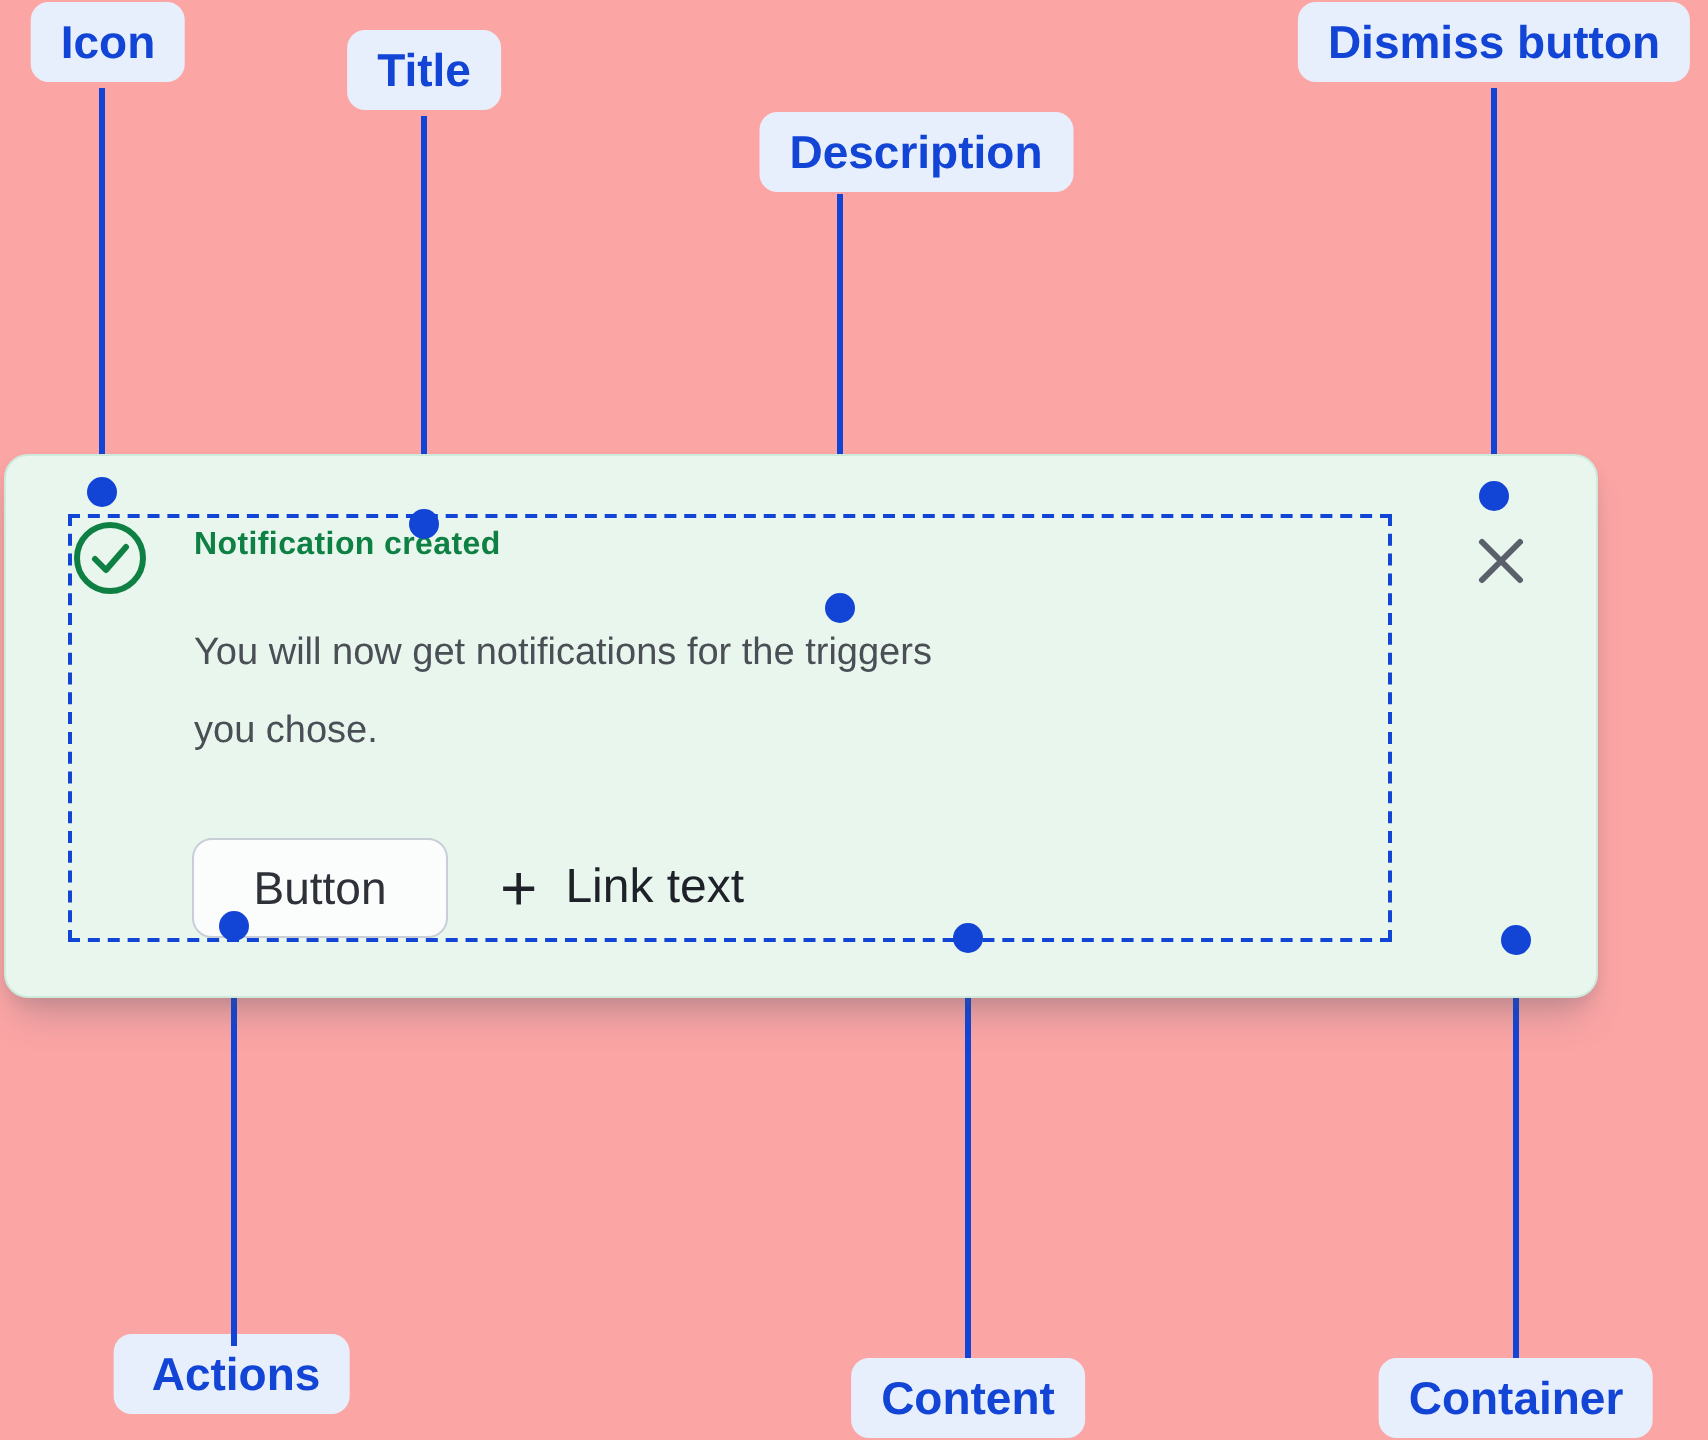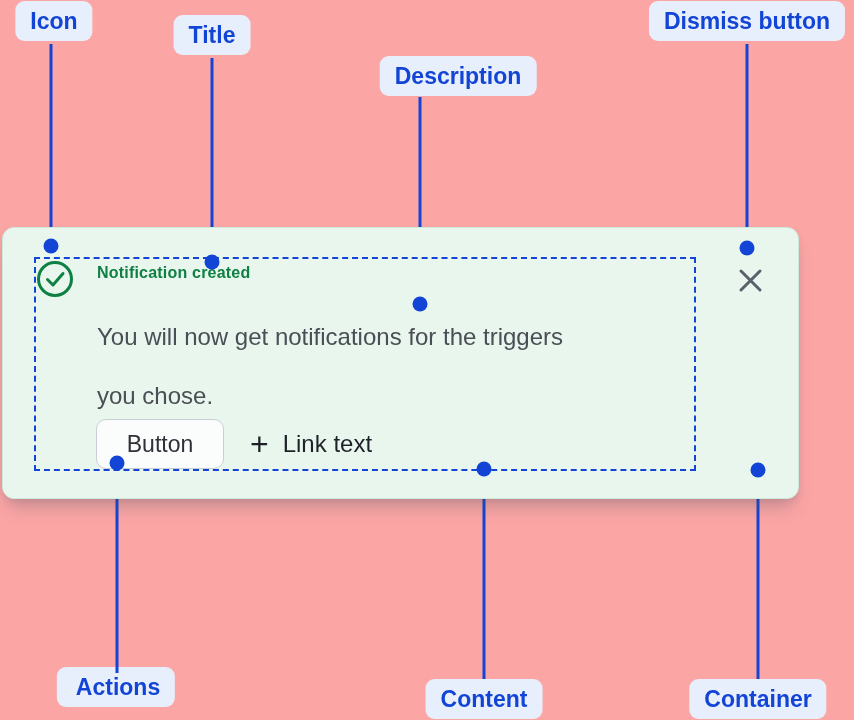--- a/index.html
+++ b/index.html
@@ -103,22 +103,22 @@
     font-size: 16px;
     font-weight: 700;
     color: #0F8043;
     letter-spacing: 0.2px;
   }
   .flag-description {
     position: absolute;
     left: 94px;
     top: 79px;
     width: 612px;
-    font-size: 24px;
-    line-height: 59px;
+    font-size: 19px;
+    line-height: 39px;
     color: #4A4E55;
     white-space: pre-line;
   }
   .flag-actions {
     position: absolute;
     left: 93px;
     top: 191px;
     display: flex;
     align-items: center;
     gap: 26px;

